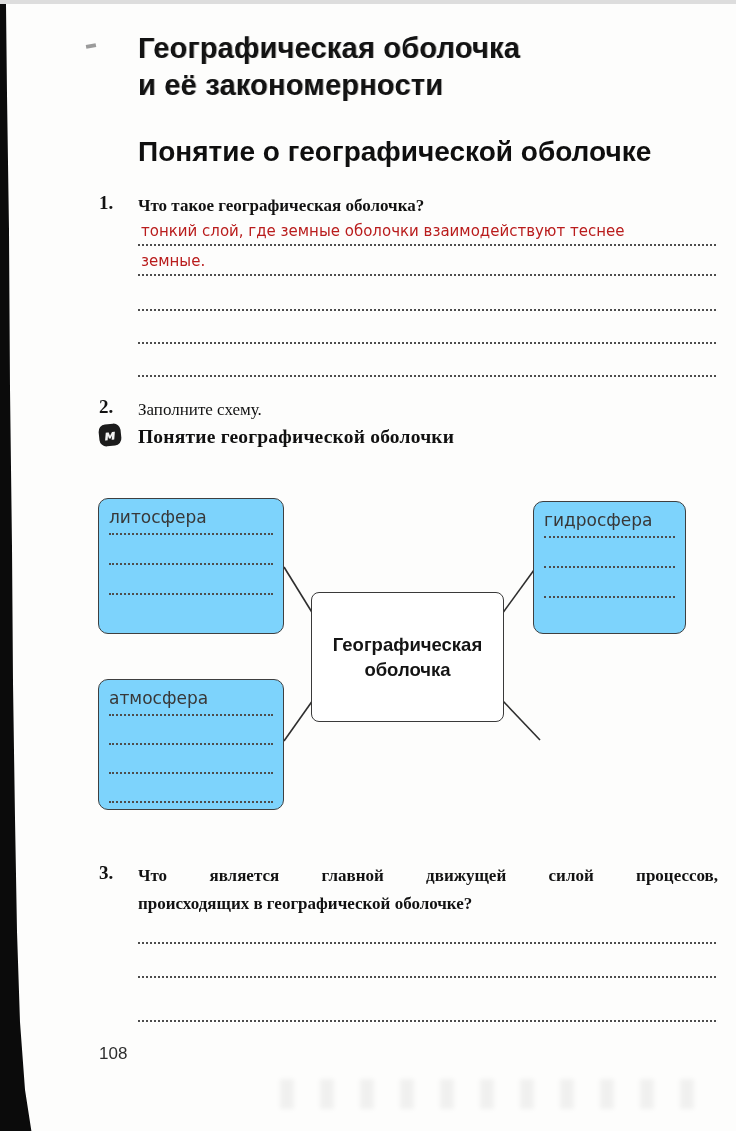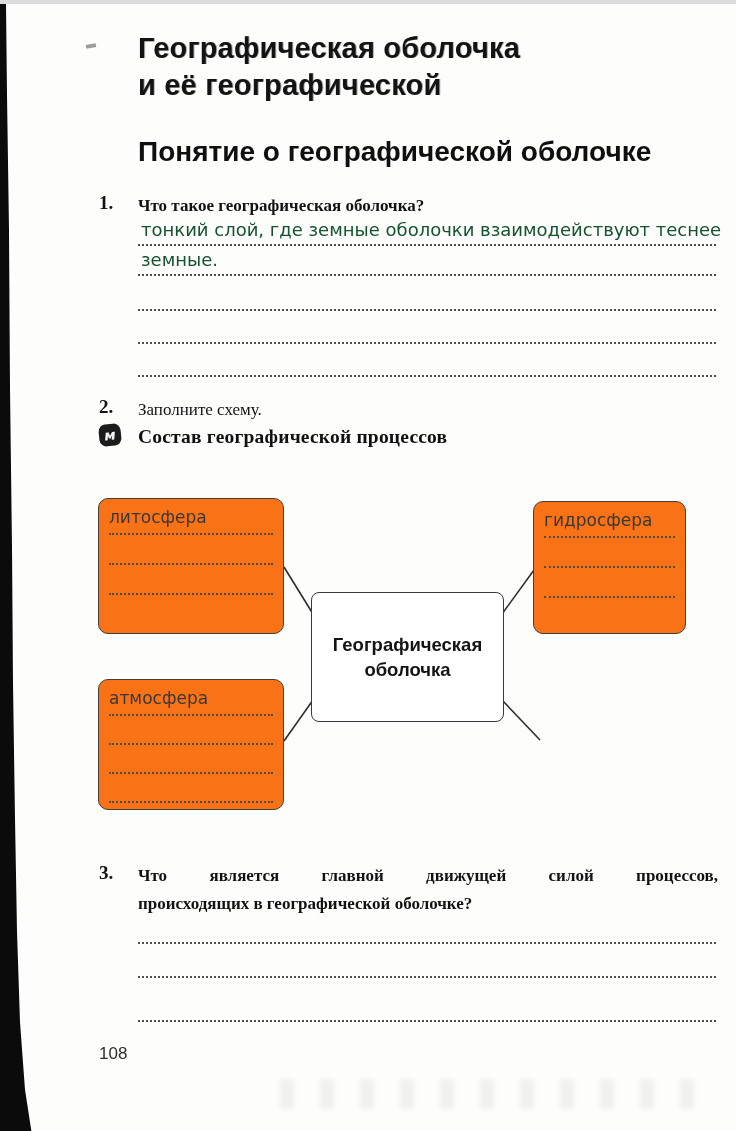--- a/index.html
+++ b/index.html
@@ -41,36 +41,36 @@
     font-weight:bold; font-size:17px; line-height:28px; color:#121212;
   }
   .qtext.normal { font-weight:normal; }
   .jline { text-align:justify; text-align-last:justify; }
   .dotline {
     position:absolute; left:138px; width:578px; height:30px;
     border-bottom:2px dotted #4d4d4d;
   }
   .hand {
     position:absolute; left:3px; bottom:4px; white-space:nowrap;
-    font-family:"DejaVu Sans", sans-serif; font-size:18px; color:#14532d;
+    font-family:"DejaVu Sans", sans-serif; font-size:15px; color:#b91c1c;
   }
   .micon {
     position:absolute; left:99px; top:420px; width:22px; height:22px;
     background:#1c1c1c; border-radius:7px; transform:rotate(-6deg);
     display:flex; align-items:center; justify-content:center;
     color:#f4f4f4; font-family:"DejaVu Sans", sans-serif;
     font-style:italic; font-size:14px; font-weight:bold;
   }
   .schemetitle {
     position:absolute; left:138px; top:422px;
     font-weight:bold; font-size:19.5px; color:#101010; letter-spacing:.2px;
   }
   .node {
     position:absolute; border:1.6px solid #3f3f3f; border-radius:10px;
-    background:#f97316; padding:6px 10px 0 10px;
+    background:#7dd3fc; padding:6px 10px 0 10px;
   }
   .node .label {
     font-family:"DejaVu Sans", sans-serif; font-size:17px; color:#383838;
     border-bottom:2px dotted #4d4d4d; height:30px; padding-top:2px;
   }
   .node .row { height:30px; border-bottom:2px dotted #4d4d4d; }
   .node.rows29 .row { height:29px; }
   .node.rows25 .row { height:25px; }
   .node.rows25 .label { height:26px; }
   .center-node {
@@ -93,21 +93,21 @@
   }
 </style>
 </head>
 <body>
 
 <div class="page">
 
   <div class="spine"></div>
   <div class="dash"></div>
 
-  <h1 class="title"><span>Географическая оболочка</span><br><span>и её географической</span></h1>
+  <h1 class="title"><span>Географическая оболочка</span><br><span>и её закономерности</span></h1>
 
   <h2 class="subtitle">Понятие о географической оболочке</h2>
 
   <div class="qnum" style="top:188px">1.</div>
   <div class="qtext" style="top:188px">Что такое географическая оболочка?</div>
 
   <div class="dotline" style="top:212px">
     <span class="hand">тонкий слой, где земные оболочки взаимодействуют теснее</span>
   </div>
   <div class="dotline" style="top:242px">
@@ -116,21 +116,21 @@
   <div class="dotline" style="top:277px"></div>
   <div class="dotline" style="top:310px"></div>
   <div class="dotline" style="top:343px"></div>
 
   <div class="qnum" style="top:392px">2.</div>
   <div class="qtext normal" style="top:392px">Заполните схему.</div>
 
   <div class="micon">
       <span>м</span>
     </div>
-  <div class="schemetitle">Состав географической процессов</div>
+  <div class="schemetitle">Понятие географической оболочки</div>
 
   <svg class="links" width="736" height="1131" viewBox="0 0 736 1131">
     <line x1="284" y1="563" x2="313" y2="610" stroke="#2e2e2e" stroke-width="1.6"></line>
     <line x1="502" y1="610" x2="534" y2="566" stroke="#2e2e2e" stroke-width="1.6"></line>
     <line x1="284" y1="737" x2="313" y2="696" stroke="#2e2e2e" stroke-width="1.6"></line>
     <line x1="502" y1="696" x2="540" y2="736" stroke="#2e2e2e" stroke-width="1.6"></line>
   </svg>
 
   <div class="node" style="left:98px; top:494px; width:186px; height:136px">
     <div class="label">литосфера</div>

